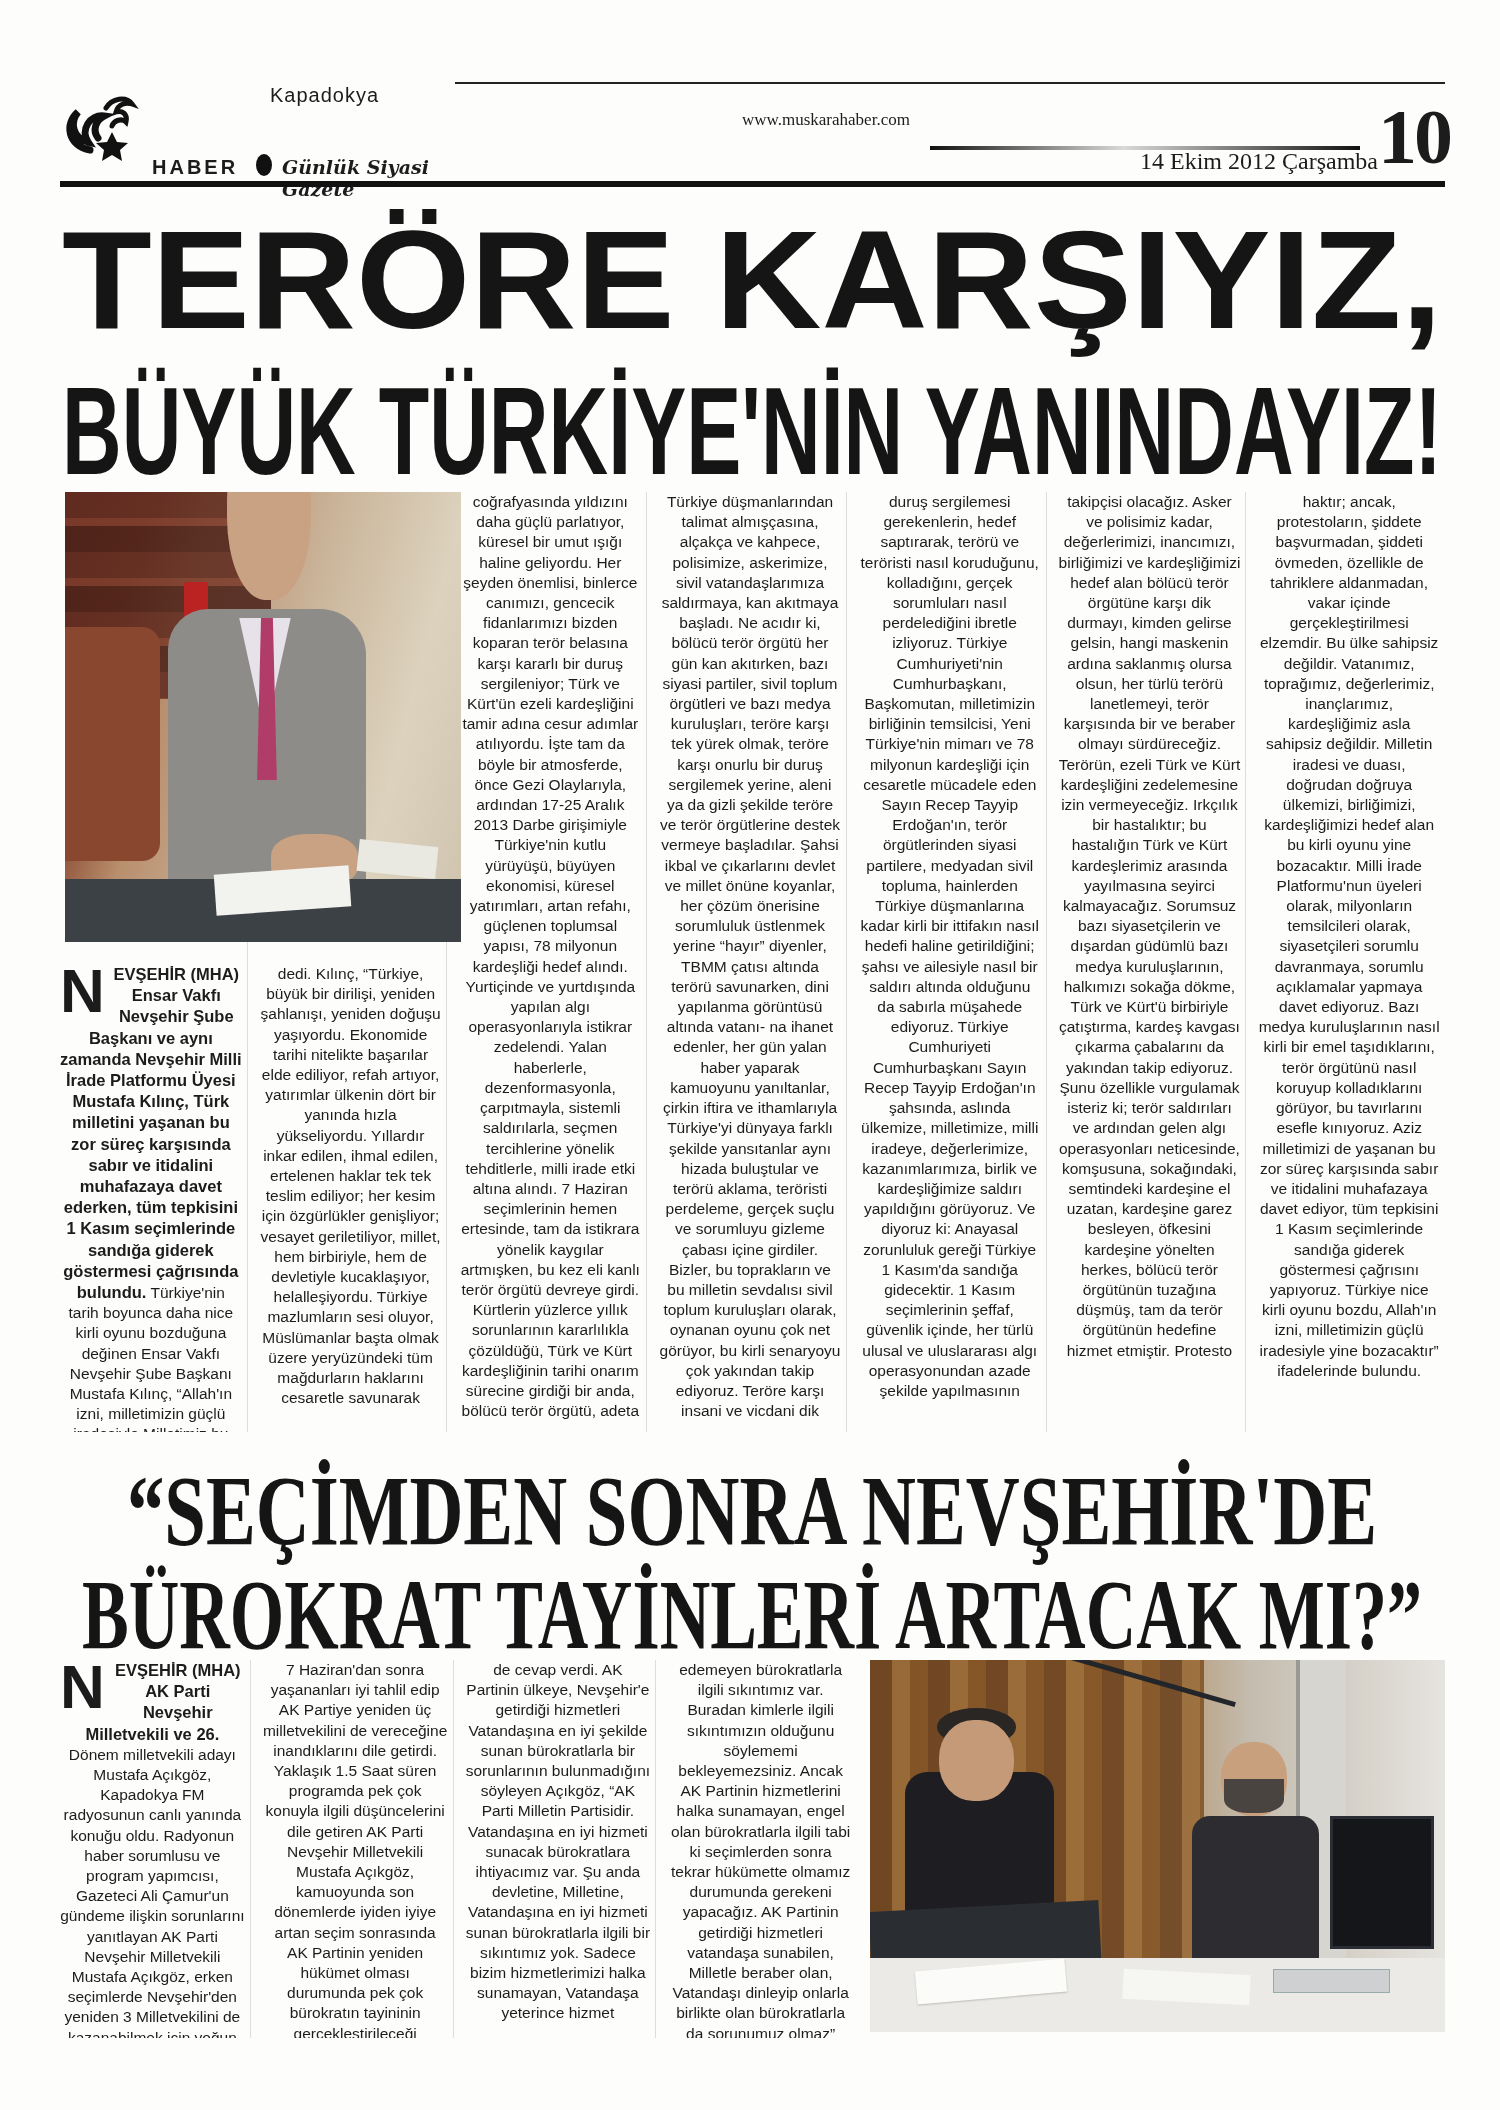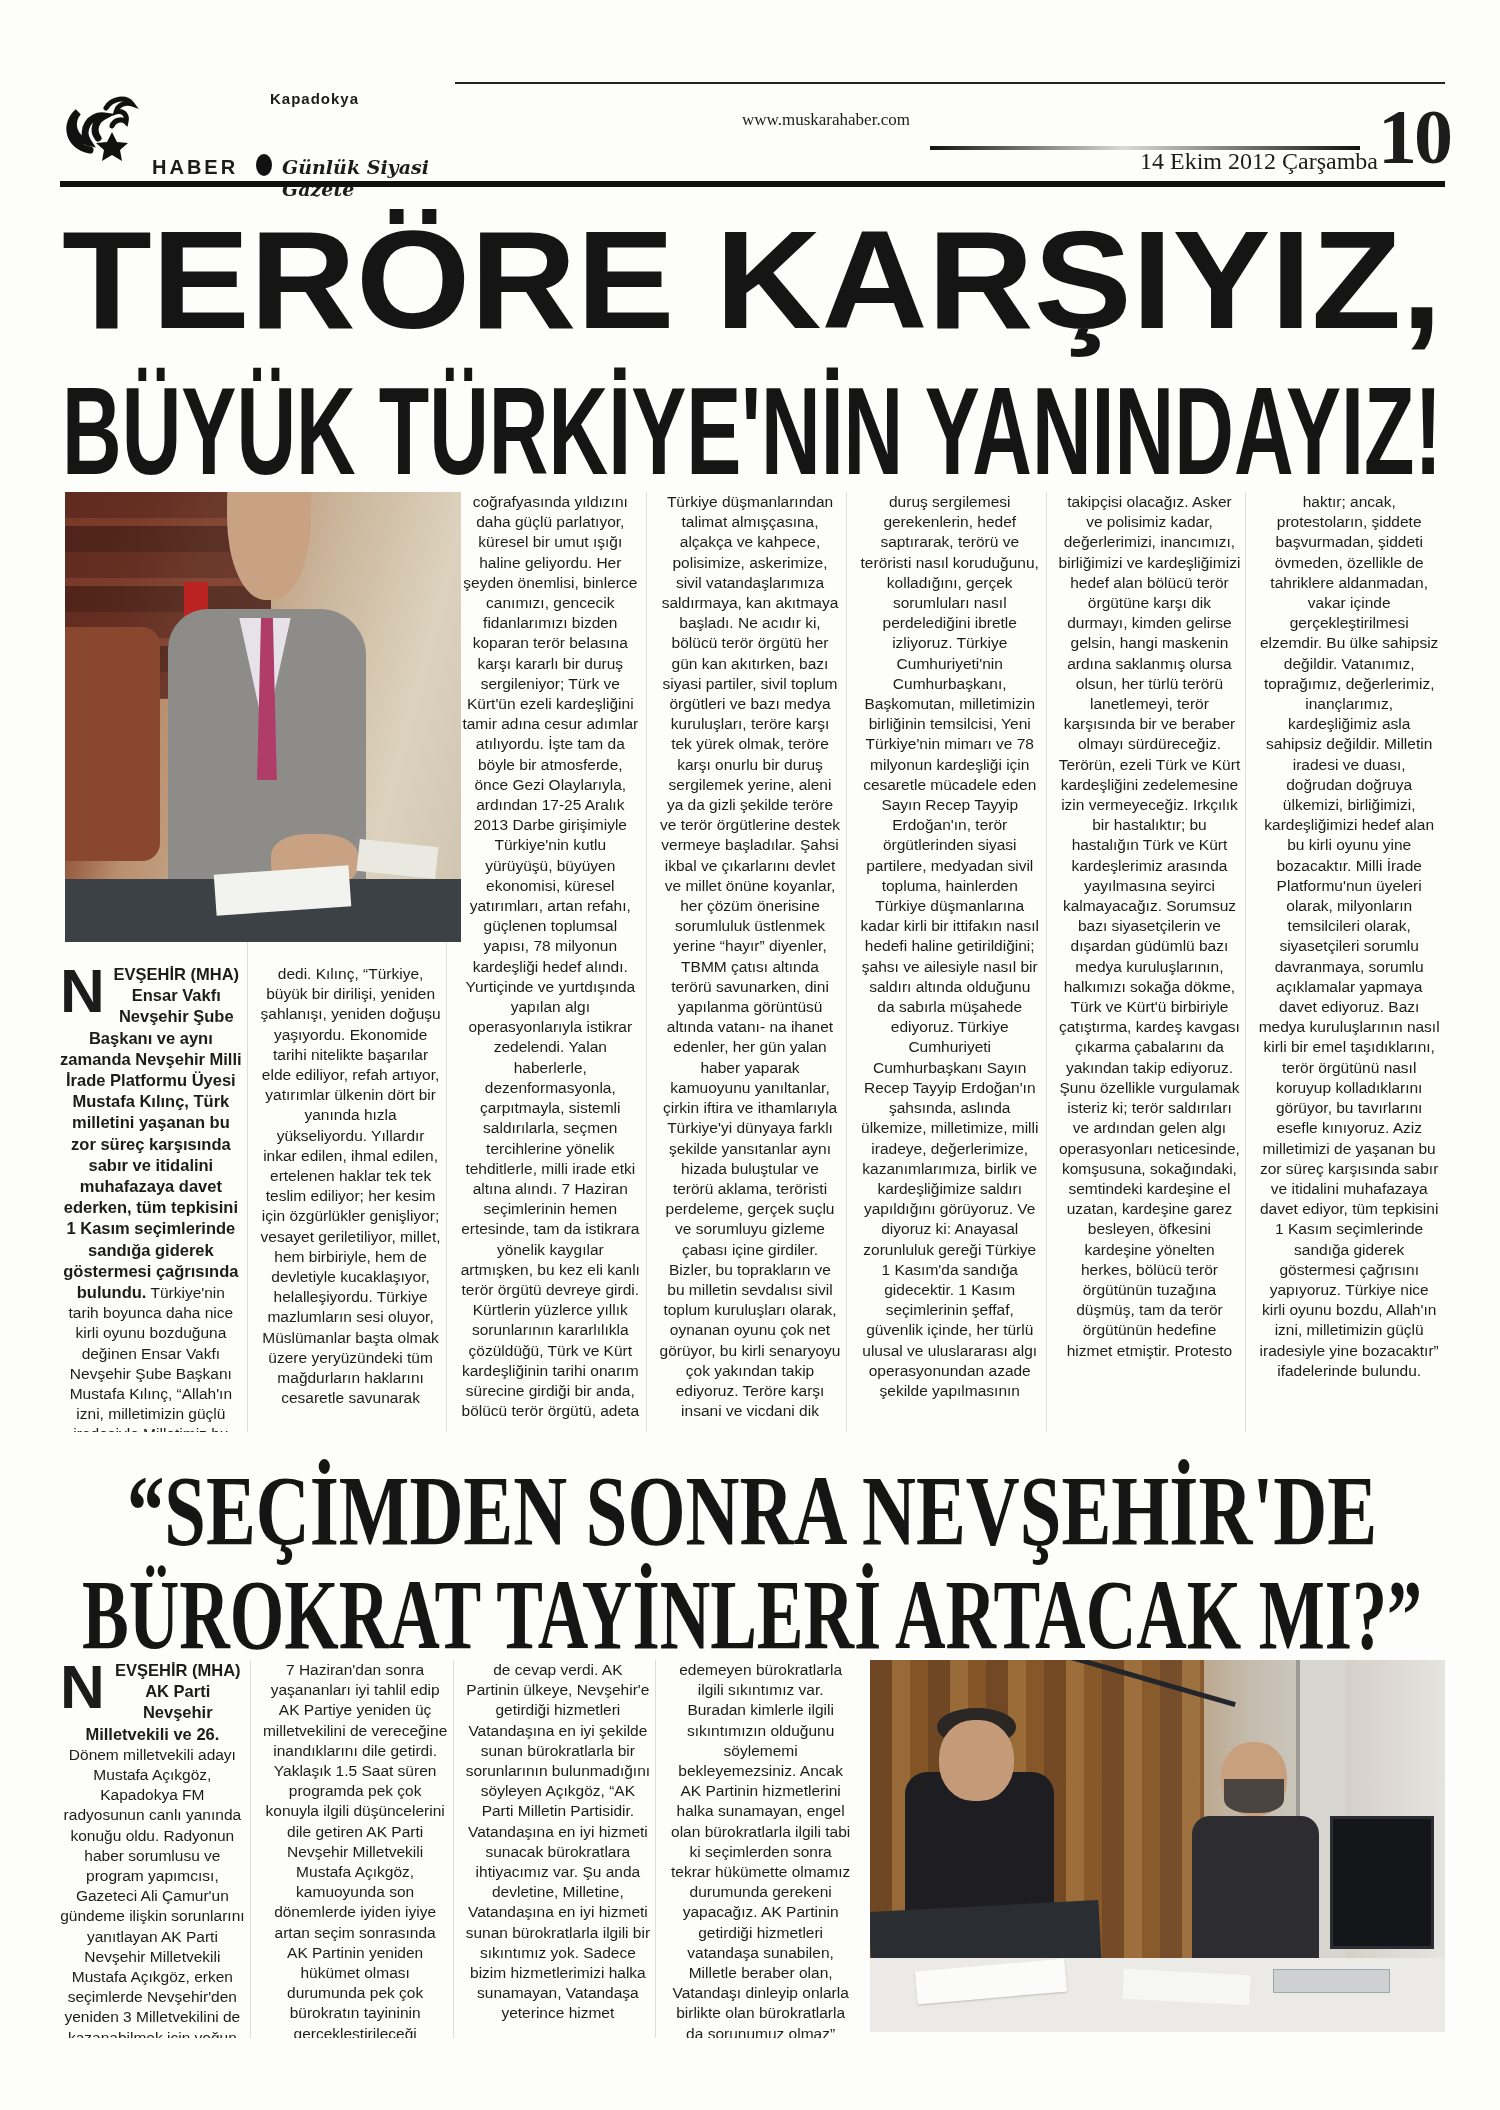--- a/index.html
+++ b/index.html
@@ -2,21 +2,21 @@
 <html><head>
 <meta charset="utf-8">
 <style>
   html,body{margin:0;padding:0;background:#888;}
   #page{position:relative;width:1500px;height:2110px;background:#fdfdfb;margin:0 auto;overflow:hidden;
         font-family:"Liberation Sans",sans-serif;color:#1c1c1c;}
   
   .hdr-topline{position:absolute;left:455px;top:82px;width:990px;height:2px;background:#222;}
   #logo{position:absolute;left:60px;top:84px;width:420px;height:96px;}
   .logo-icon{position:absolute;left:0;top:4px;width:88px;height:84px;}
-  .logo-kapadokya{position:absolute;left:210px;top:6px;font-size:15px;font-weight:bold;letter-spacing:1px;}
+  .logo-kapadokya{position:absolute;left:210px;top:0;font-size:20px;font-weight:normal;letter-spacing:1px;}
   .logo-name{position:absolute;left:88px;top:12px;font-size:58px;font-weight:bold;letter-spacing:-2px;
              font-family:"DejaVu Sans",sans-serif;}
   .logo-haber{position:absolute;left:92px;top:72px;font-size:20px;font-weight:bold;letter-spacing:3px;text-align:right;}
   .logo-dot{position:absolute;left:196px;top:70px;width:16px;height:22px;border-radius:50%;background:#111;}
   .logo-tagline{position:absolute;left:222px;top:72px;font-size:19px;font-family:"DejaVu Serif",serif;
                 font-style:italic;font-weight:bold;}
   .hdr-site{position:absolute;left:742px;top:110px;font-size:17px;font-family:"Liberation Serif",serif;}
   .hdr-section{position:absolute;left:688px;top:112px;font-size:52px;font-weight:bold;
                font-family:"Liberation Serif",serif;letter-spacing:1px;}
   .hdr-rule{position:absolute;left:930px;top:146px;width:430px;height:4px;

